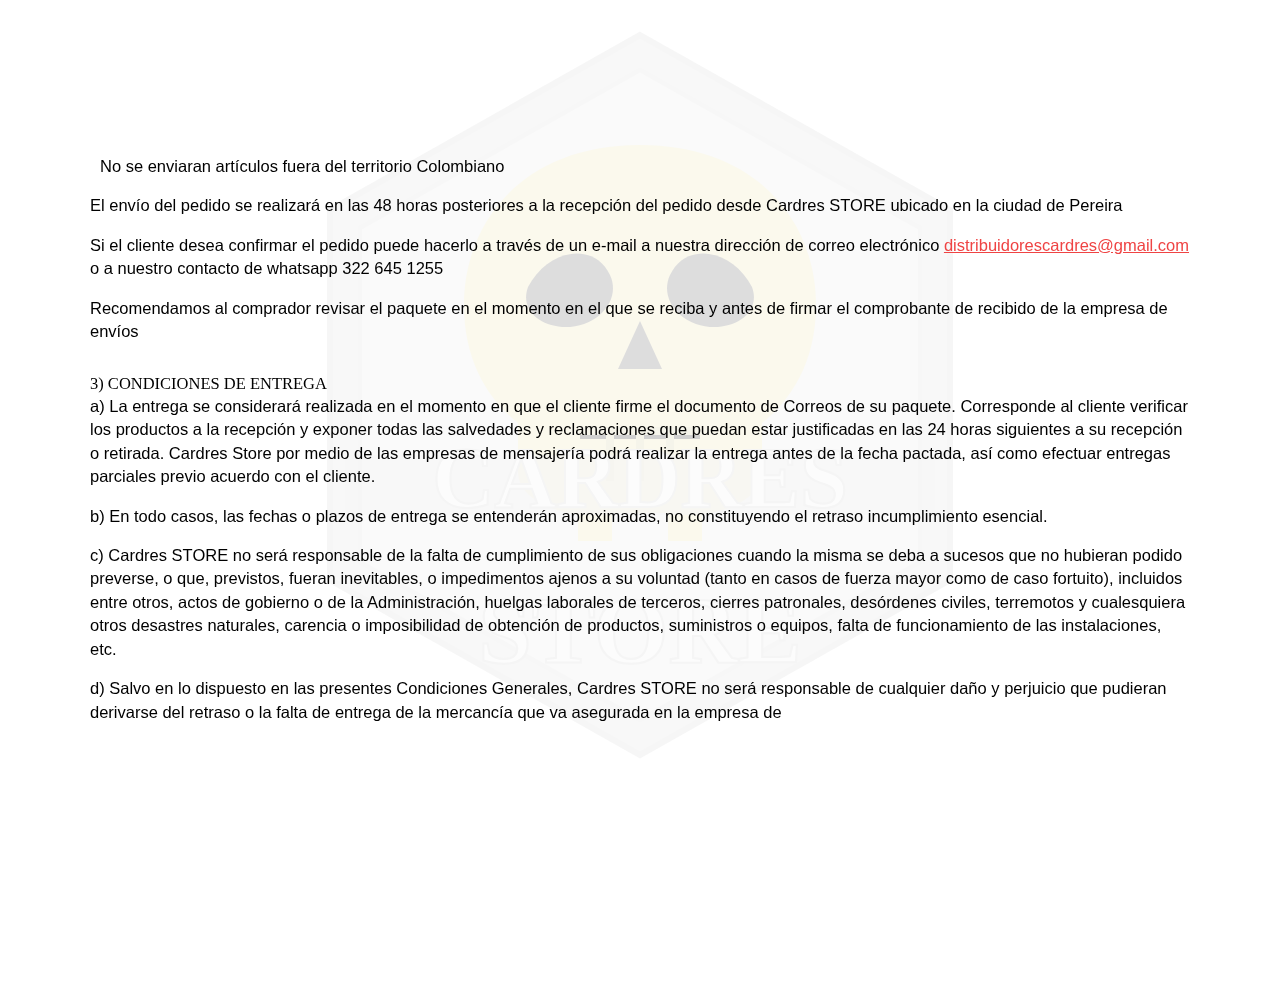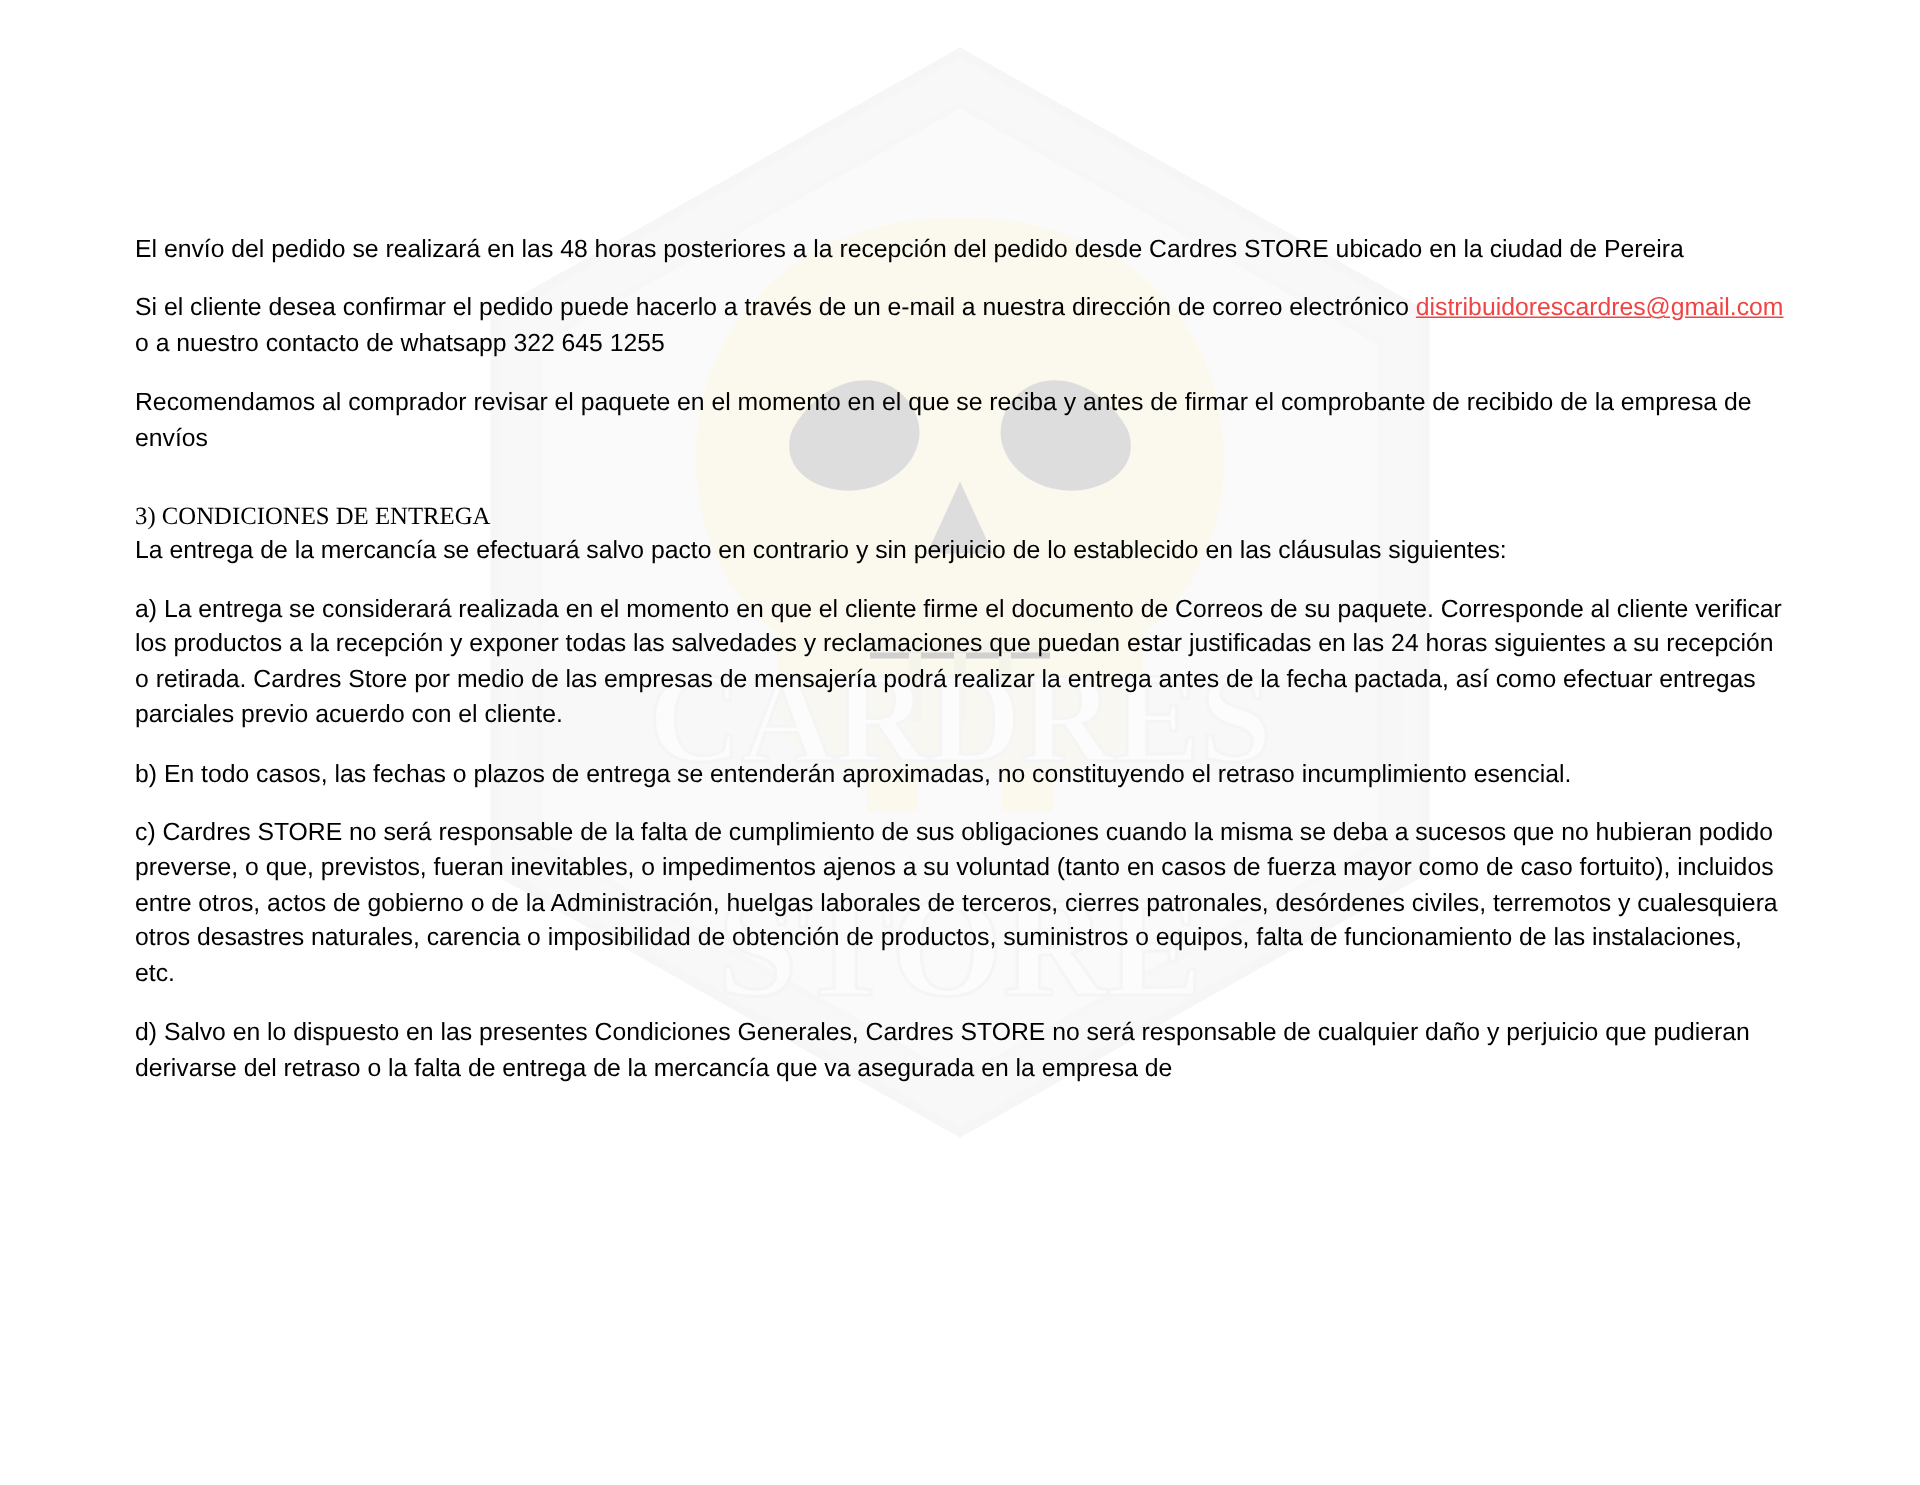--- a/index.html
+++ b/index.html
@@ -99,30 +99,30 @@
       <g>
         <path d="M55,440 L645,440 L645,500 L55,500 Z" fill="#cfcfcf" opacity="0.55"></path>
       </g>
       <text x="350" y="492" text-anchor="middle" font-family="Liberation Serif, serif" font-size="86" font-weight="bold" fill="#f4f4f4" stroke="#c9c9c9" stroke-width="2">CARDRES</text>
       <text x="350" y="648" text-anchor="middle" font-family="Liberation Serif, serif" font-size="96" font-weight="bold" fill="#f1f1f1" stroke="#c9c9c9" stroke-width="2">STORE</text>
     </svg>
   </div>
 
   <div id="doc-body">
 
+    <p class="para indent">No se enviaran artículos fuera del territorio Colombiano</p>
 
     <p class="para">El envío del pedido se realizará en las 48 horas posteriores a la recepción del pedido desde Cardres STORE ubicado en la ciudad de Pereira</p>
 
     <p class="para"><span>Si el cliente desea confirmar el pedido puede hacerlo a través de un e-mail a nuestra dirección de correo electrónico </span><a class="link" href="#">distribuidorescardres@gmail.com</a><span> o a nuestro contacto de whatsapp 322 645 1255</span></p>
 
     <p class="para gap-big">Recomendamos al comprador revisar el paquete en el momento en el que se reciba y antes de firmar el comprobante de recibido de la empresa de envíos</p>
 
     <p class="para tight">3) CONDICIONES DE ENTREGA</p>
 
-    <p class="para">La entrega de la mercancía se efectuará salvo pacto en contrario y sin perjuicio de lo establecido en las cláusulas siguientes:</p>
 
     <p class="para">a) La entrega se considerará realizada en el momento en que el cliente firme el documento de Correos de su paquete. Corresponde al cliente verificar los productos a la recepción y exponer todas las salvedades y reclamaciones que puedan estar justificadas en las 24 horas siguientes a su recepción o retirada. Cardres Store por medio de las empresas de mensajería podrá realizar la entrega antes de la fecha pactada, así como efectuar entregas parciales previo acuerdo con el cliente.</p>
 
     <p class="para">b) En todo casos, las fechas o plazos de entrega se entenderán aproximadas, no constituyendo el retraso incumplimiento esencial.</p>
 
     <p class="para">c) Cardres STORE no será responsable de la falta de cumplimiento de sus obligaciones cuando la misma se deba a sucesos que no hubieran podido preverse, o que, previstos, fueran inevitables, o impedimentos ajenos a su voluntad (tanto en casos de fuerza mayor como de caso fortuito), incluidos entre otros, actos de gobierno o de la Administración, huelgas laborales de terceros, cierres patronales, desórdenes civiles, terremotos y cualesquiera otros desastres naturales, carencia o imposibilidad de obtención de productos, suministros o equipos, falta de funcionamiento de las instalaciones, etc.</p>
 
     <p class="para">d) Salvo en lo dispuesto en las presentes Condiciones Generales, Cardres STORE no será responsable de cualquier daño y perjuicio que pudieran derivarse del retraso o la falta de entrega de la mercancía que va asegurada en la empresa de</p>
 
   </div>

